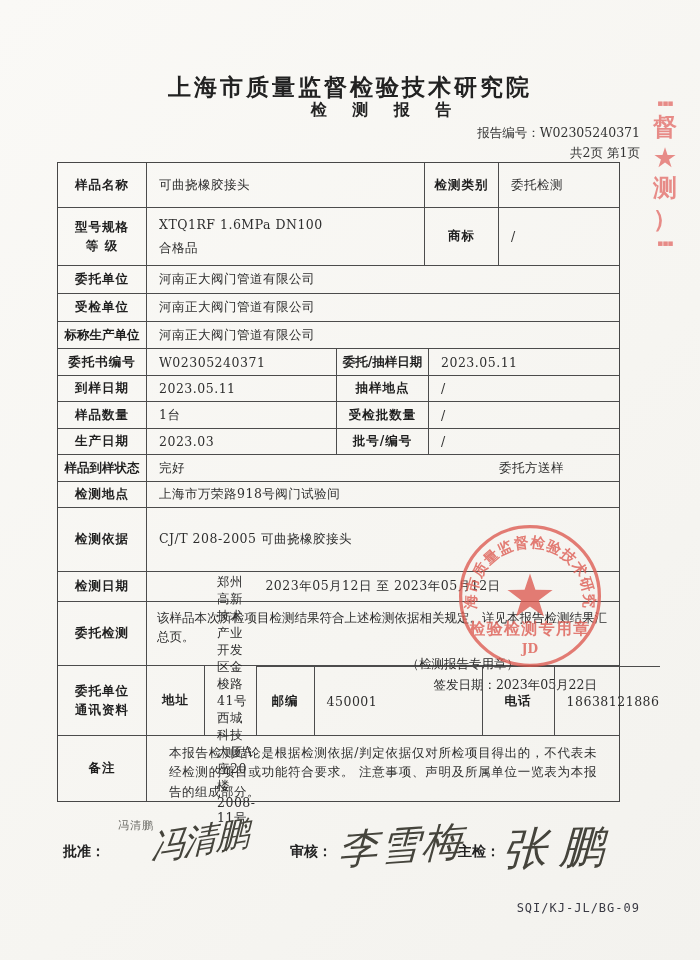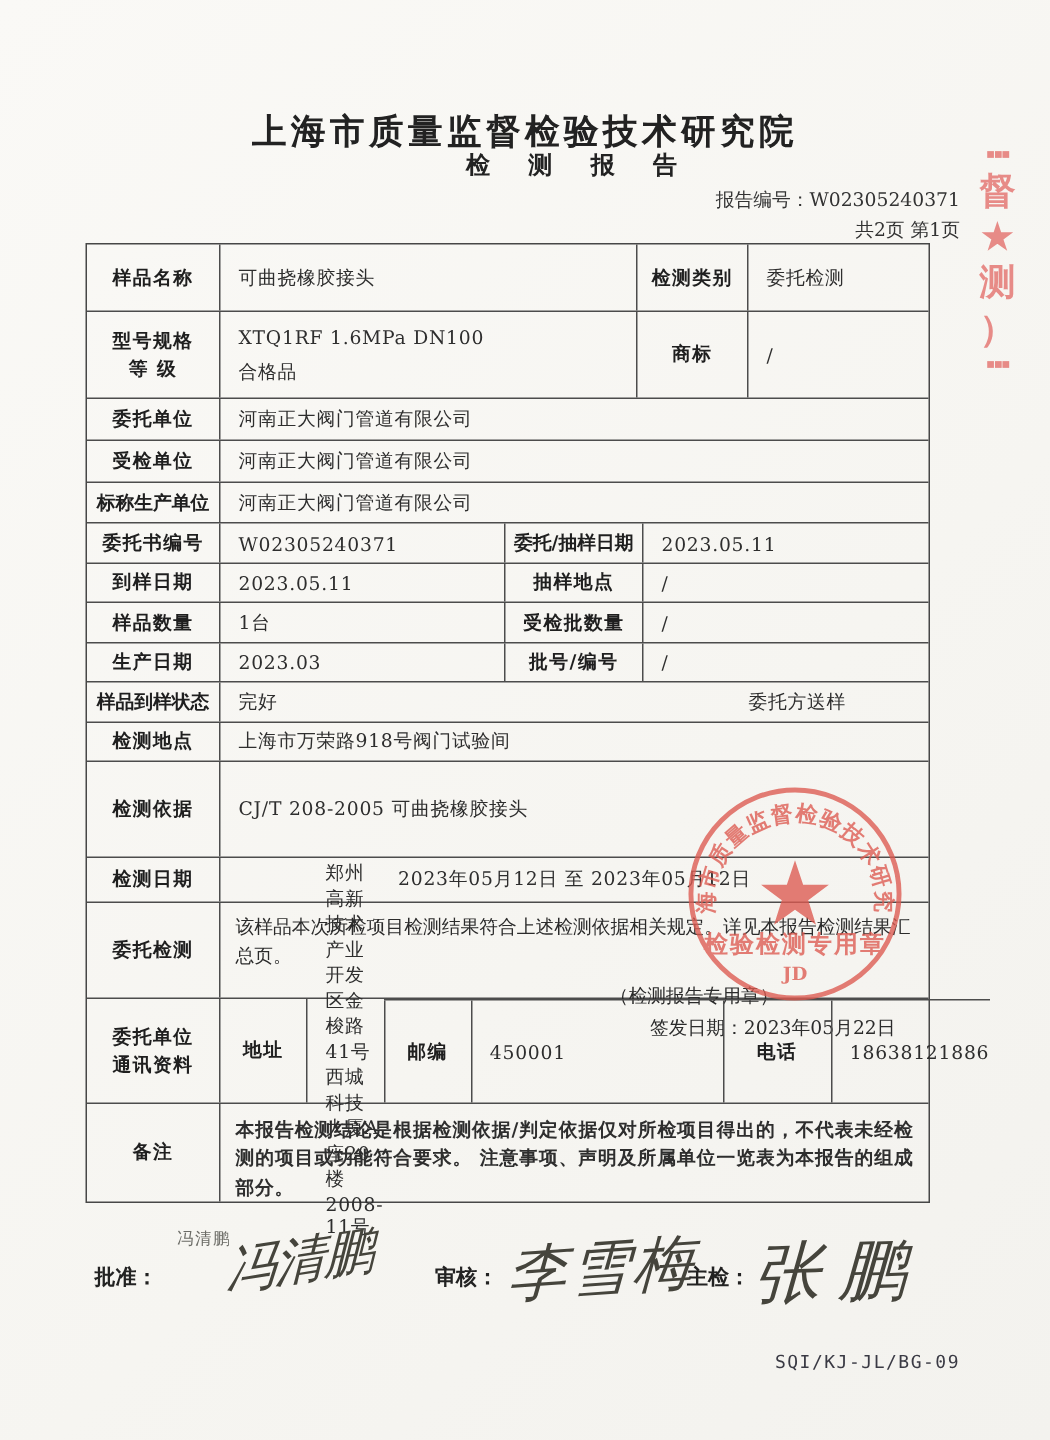--- a/index.html
+++ b/index.html
@@ -62,21 +62,21 @@
   .concl-line2{text-align:right;padding-right:92px;margin-top:9px;}
   .concl-line3{text-align:right;padding-right:14px;margin-top:4px;}
   .contact-right{flex:1;display:flex;}
   .c-sub{display:flex;flex:1;box-sizing:border-box;}
   .c-sub + .c-sub{border-top:1px solid #4c4c4c;}
   .c-sub-lbl{width:58px;flex:none;justify-content:center;font-weight:bold;letter-spacing:1px;}
   .c-addr{flex:1;}
   .c-zip{width:168px;flex:none;}
   .c-phone-l{width:72px;flex:none;}
   .c-phone{flex:1;}
-  .remark-cell{padding:7px 10px;line-height:1.55;text-align:justify;align-items:flex-start;font-weight:bold;}
+  .remark-cell{padding:7px 22px;line-height:1.55;text-align:justify;align-items:flex-start;}
 
   
   .stamp{position:absolute;left:455px;top:521px;width:150px;height:150px;opacity:.78;pointer-events:none;}
 
   
   .edge-stamp{
     position:absolute;left:648px;top:98px;width:34px;height:150px;
     display:flex;flex-direction:column;align-items:center;justify-content:space-between;
     color:rgba(228,120,116,.85);font-weight:bold;pointer-events:none;
   }

